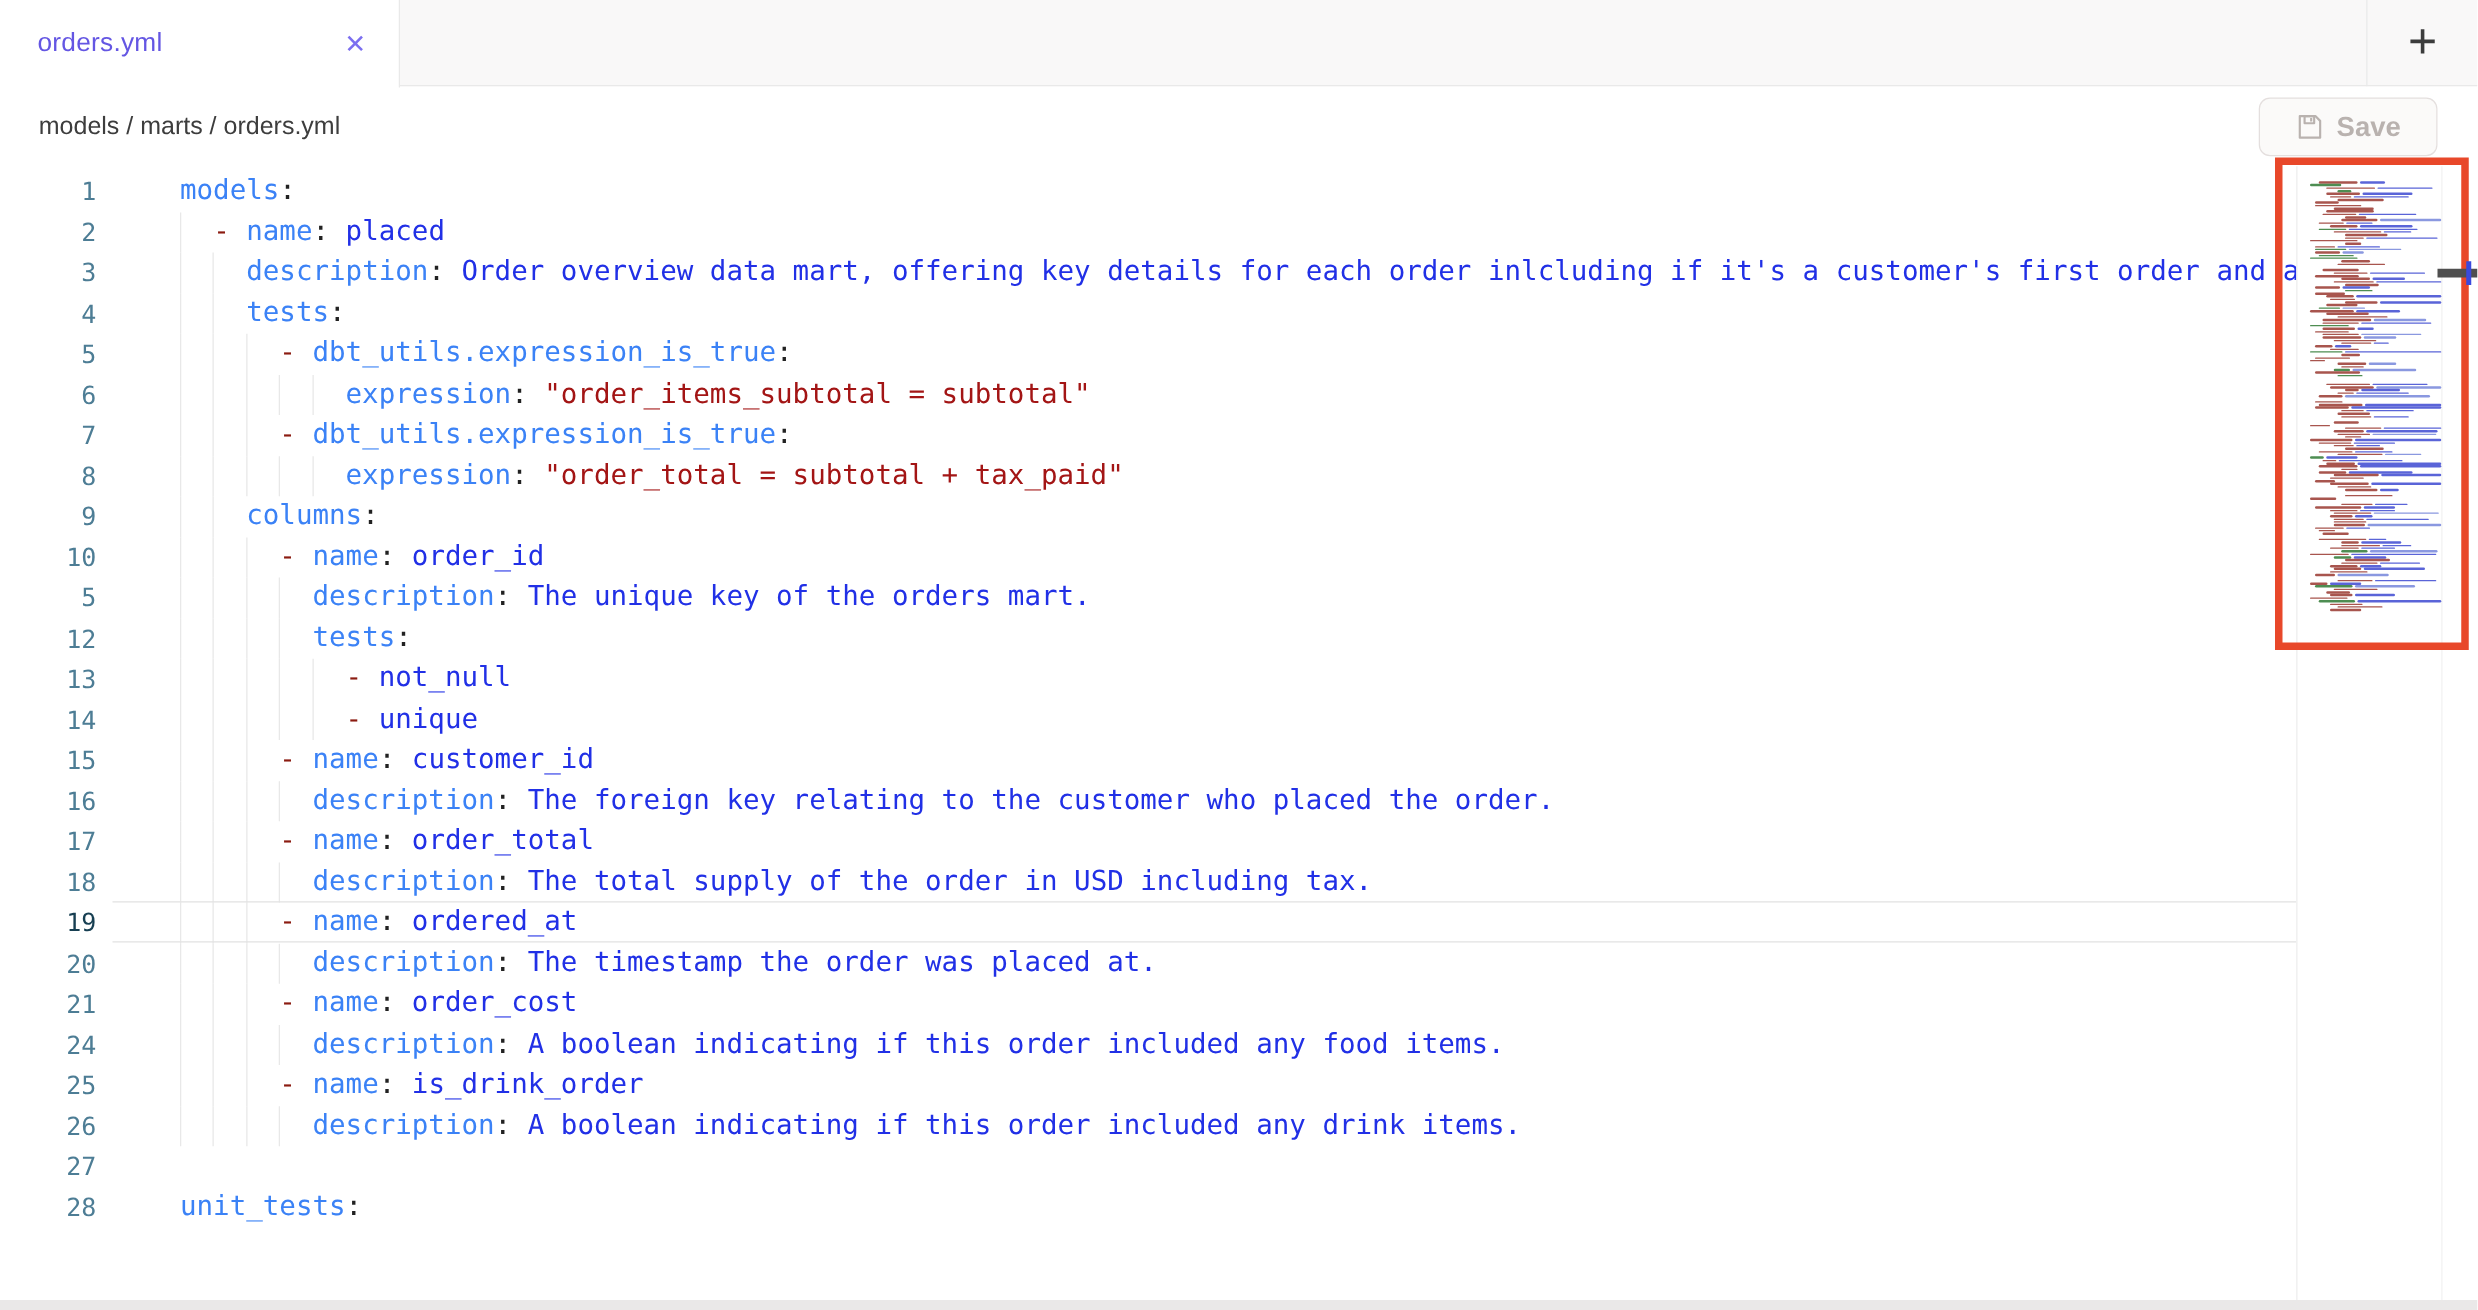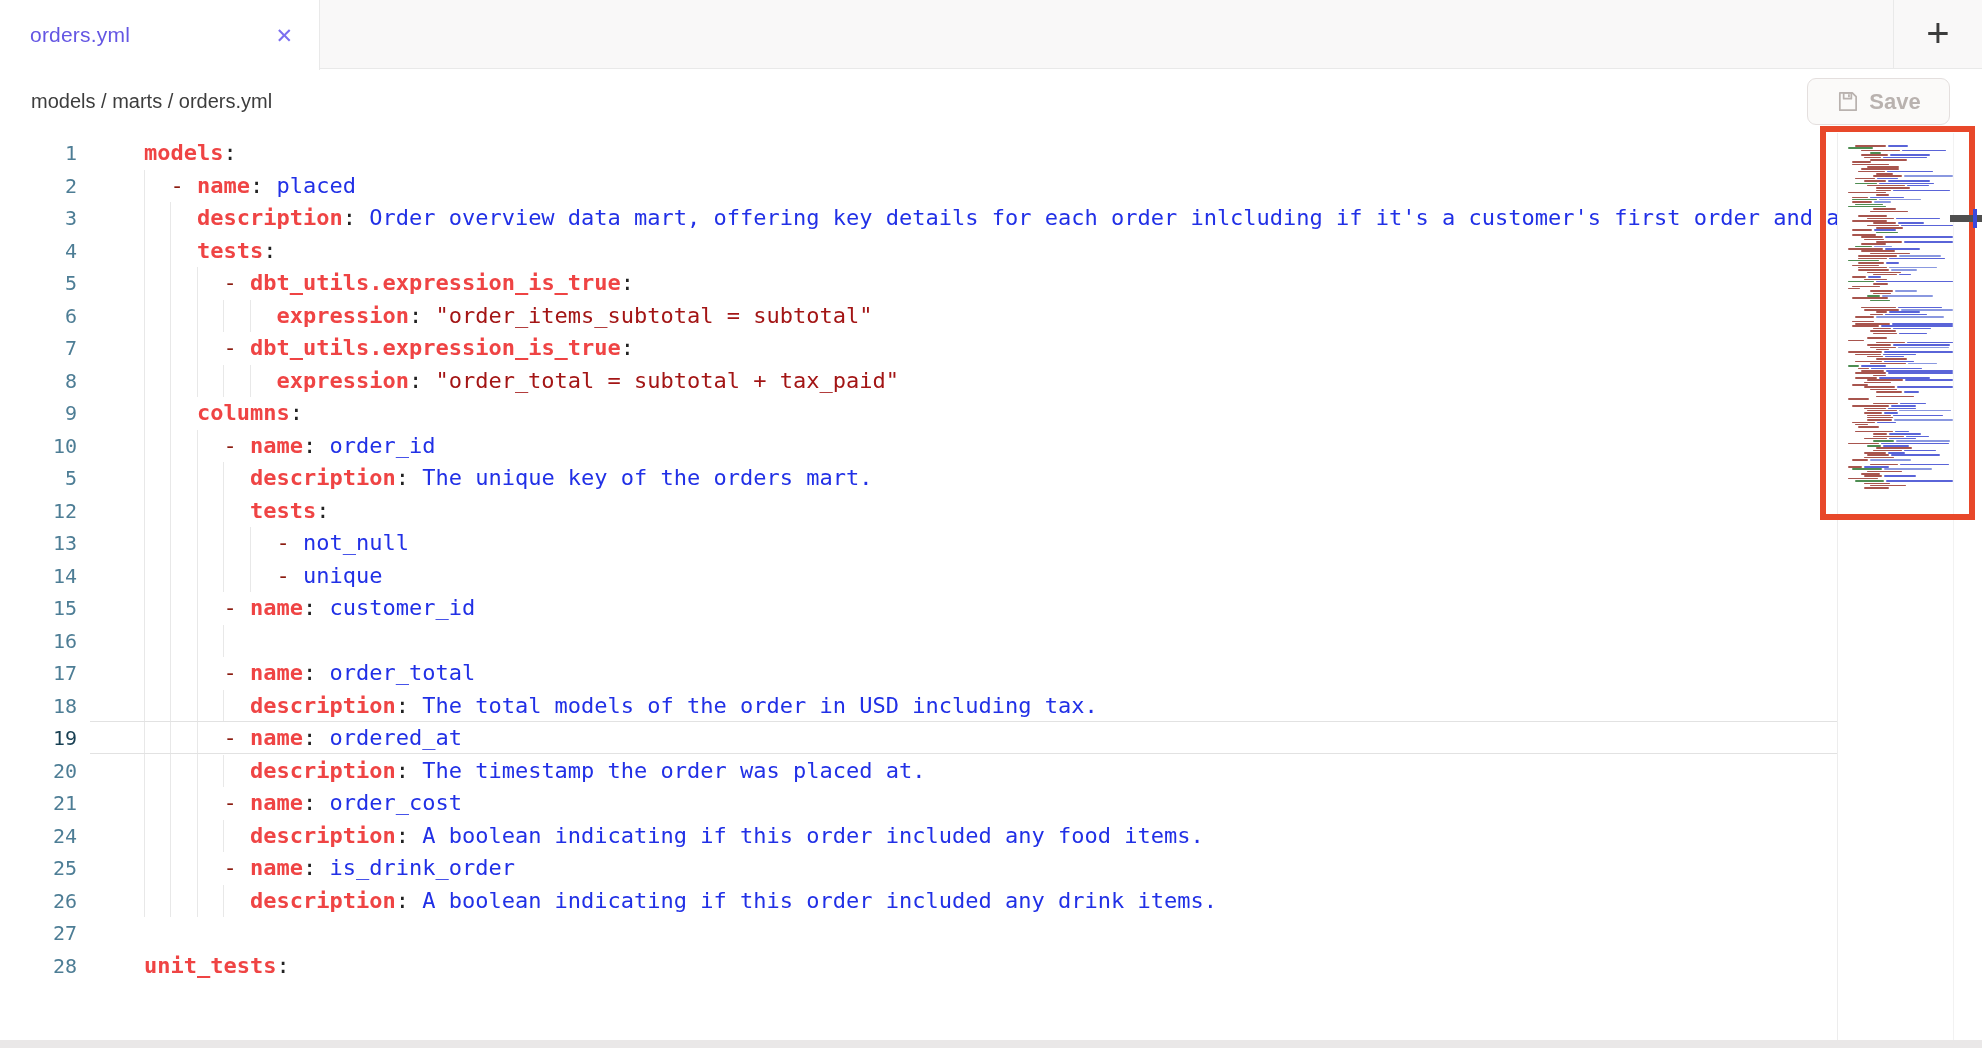--- a/index.html
+++ b/index.html
@@ -22,21 +22,21 @@
   .savebtn svg{display:block;}
   
   .editor{position:absolute;left:0;top:133px;width:1982px;height:907px;background:#fff;}
   .codearea{position:absolute;left:0;top:0;right:145px;bottom:0;overflow:hidden;}
   .lines{position:relative;padding-top:4px;}
   .row{position:relative;height:32.5px;}
   .ln{position:absolute;left:0;top:0;width:77px;text-align:right;color:#4d7d95;font-family:"DejaVu Sans Mono",monospace;font-size:20px;line-height:32.5px;cursor:pointer;}
   .ln.active{color:#173f52;}
   .code{position:absolute;left:144px;top:0;white-space:pre;font-family:"DejaVu Sans Mono",monospace;font-size:22px;line-height:32.5px;}
   .guide{position:absolute;top:0;height:32.5px;width:0;border-left:1px solid #e8e8e8;}
-  .tk-k{color:#ef4444;font-weight:bold;}
+  .tk-k{color:#3b82f6;}
   .tk-d{color:#8b1b10;}
   .tk-p{color:#222222;}
   .tk-v{color:#2130e6;}
   .tk-s{color:#a31515;}
   .curline{position:absolute;left:90px;right:0;height:33px;border-top:1px solid #e2e2e2;border-bottom:1px solid #e2e2e2;box-sizing:border-box;pointer-events:none;}
   
   .mm-divider{position:absolute;left:1837px;top:133px;height:907px;width:1px;background:#ededed;}
   .mm-divider2{position:absolute;left:1953px;top:133px;height:907px;width:1px;background:#f2f2f2;}
   .minimap{position:absolute;left:1848px;top:145px;width:105px;cursor:pointer;}
   .mmrow{display:flex;gap:2px;height:1.5px;margin-bottom:0.85px;}
@@ -182,35 +182,36 @@
           <div class="guide" style="left: 170.49px;"></div>
           <div class="guide" style="left: 196.98px;"></div>
           <div class="code">      <span class="tk-d">- </span><span class="tk-k">name</span><span class="tk-p">: </span><span class="tk-v">customer_id</span></div>
         </div>
         <div class="row">
           <div class="ln">16</div>
           <div class="guide" style="left: 144px;"></div>
           <div class="guide" style="left: 170.49px;"></div>
           <div class="guide" style="left: 196.98px;"></div>
           <div class="guide" style="left: 223.47px;"></div>
+          <div class="code">        <span class="tk-k">description</span><span class="tk-p">: </span><span class="tk-v">The foreign key relating to the customer who placed the order.</span></div>
         </div>
         <div class="row">
           <div class="ln">17</div>
           <div class="guide" style="left: 144px;"></div>
           <div class="guide" style="left: 170.49px;"></div>
           <div class="guide" style="left: 196.98px;"></div>
           <div class="code">      <span class="tk-d">- </span><span class="tk-k">name</span><span class="tk-p">: </span><span class="tk-v">order_total</span></div>
         </div>
         <div class="row">
           <div class="ln">18</div>
           <div class="guide" style="left: 144px;"></div>
           <div class="guide" style="left: 170.49px;"></div>
           <div class="guide" style="left: 196.98px;"></div>
           <div class="guide" style="left: 223.47px;"></div>
-          <div class="code">        <span class="tk-k">description</span><span class="tk-p">: </span><span class="tk-v">The total models of the order in USD including tax.</span></div>
+          <div class="code">        <span class="tk-k">description</span><span class="tk-p">: </span><span class="tk-v">The total supply of the order in USD including tax.</span></div>
         </div>
         <div class="row">
           <div class="ln active">19</div>
           <div class="guide" style="left: 144px;"></div>
           <div class="guide" style="left: 170.49px;"></div>
           <div class="guide" style="left: 196.98px;"></div>
           <div class="code">      <span class="tk-d">- </span><span class="tk-k">name</span><span class="tk-p">: </span><span class="tk-v">ordered_at</span></div>
         </div>
         <div class="row">
           <div class="ln">20</div>

